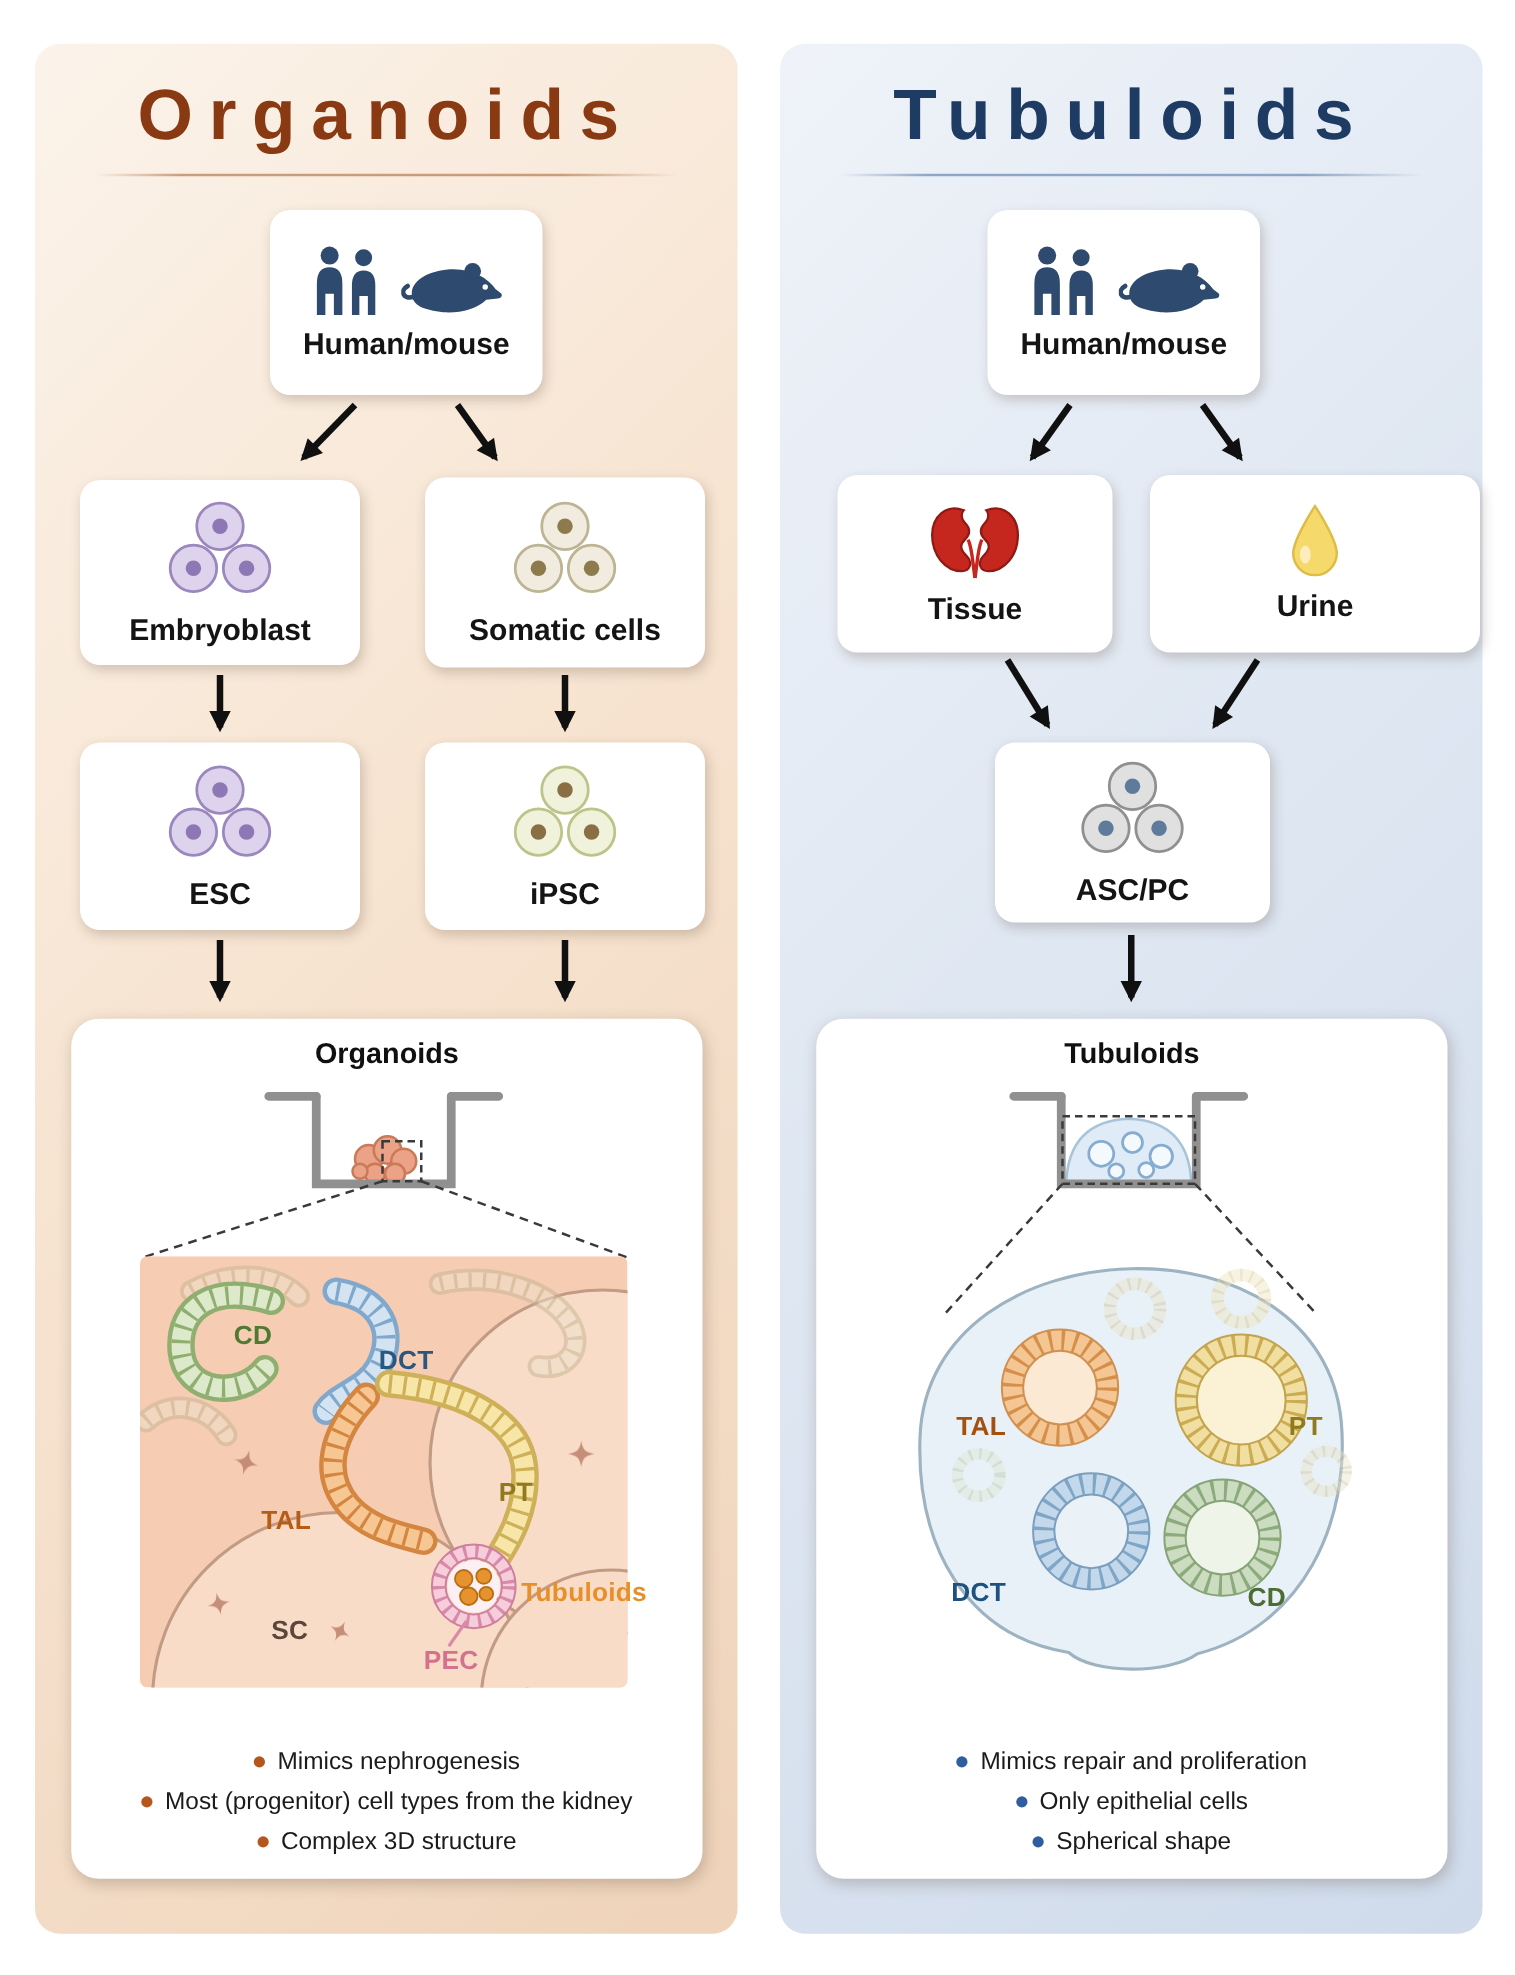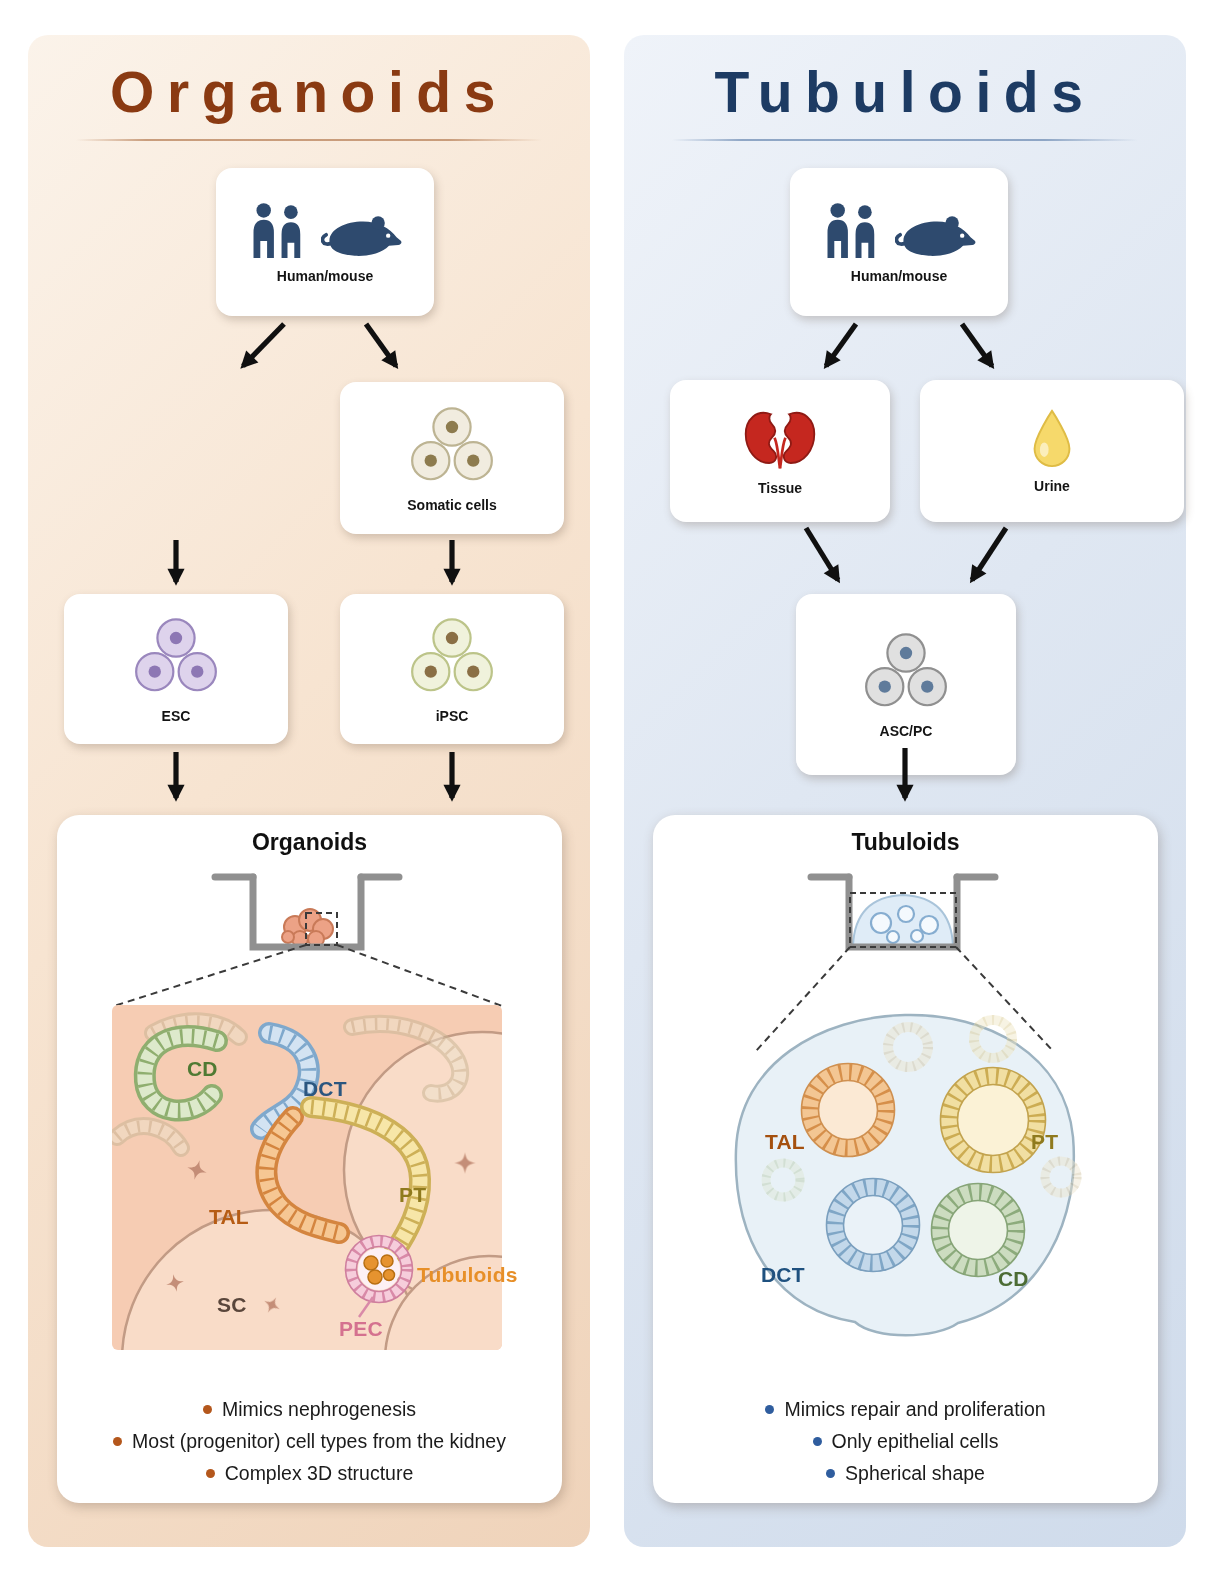--- a/index.html
+++ b/index.html
@@ -11,21 +11,21 @@
   .panel-title{position:absolute;top:26px;left:0;width:100%;text-align:center;
                font-size:57px;font-weight:700;letter-spacing:.22em;line-height:1.1;}
   .panel-title.org{color:#8a3a12;}
   .panel-title.tub{color:#1d3b63;}
   .title-rule{position:absolute;top:104px;left:48px;right:48px;height:2px;}
   .rule-org{background:linear-gradient(90deg,rgba(185,130,90,0),rgba(185,130,90,.75) 15%,rgba(185,130,90,.75) 80%,rgba(185,130,90,0));}
   .rule-tub{background:linear-gradient(90deg,rgba(120,148,185,0),rgba(120,148,185,.8) 15%,rgba(120,148,185,.8) 80%,rgba(120,148,185,0));}
   .node{position:absolute;background:#ffffff;border-radius:16px;
         box-shadow:2px 4px 9px rgba(90,70,55,.25);
         display:flex;flex-direction:column;align-items:center;justify-content:center;gap:8px;}
-  .node-label{font-size:14px;font-weight:700;color:#141414;}
+  .node-label{font-size:24px;font-weight:700;color:#141414;}
   .icon-row{display:flex;align-items:flex-end;gap:8px;}
   .result-box{position:absolute;left:29px;top:780px;width:505px;height:688px;background:#ffffff;
               border-radius:22px;box-shadow:2px 4px 12px rgba(90,70,55,.28);}
   .result-title{position:absolute;top:14px;left:0;width:100%;text-align:center;
                 font-size:23px;font-weight:700;color:#101010;}
   .illus{position:absolute;left:0;top:50px;}
   .lbl{position:absolute;font-weight:700;font-size:21px;letter-spacing:.2px;}
   .bullets{position:absolute;left:10px;right:10px;top:583px;display:flex;flex-direction:column;
            gap:9px;align-items:center;}
   .bullet-row{display:flex;align-items:center;gap:10px;font-size:19.5px;color:#1b1b1b;}
@@ -56,20 +56,35 @@
         <svg width="84" height="47" viewBox="0 0 100 56">
           <path d="M12,36 C2,40 -2,30 6,26" stroke="#2e4a6e" stroke-width="4.5" fill="none" stroke-linecap="round"></path>
           <path d="M10,33 C10,19 30,10 50,10 C68,10 82,18 90,29 L95,33 C97,35 95,38 92,38 L81,39 C72,48 56,52 40,51 C22,49 10,45 10,33 Z" fill="#2e4a6e"></path>
           <circle cx="68" cy="12" r="8" fill="#2e4a6e"></circle>
           <circle cx="80" cy="27" r="2.6" fill="#ffffff"></circle>
         </svg>
       </div>
       <div class="node-label">Human/mouse</div>
     </div>
 
+    <div class="node" style="left:36px;top:349px;width:224px;height:148px">
+      <svg width="98" height="85" viewBox="0 0 110 96">
+        <g fill="#ded3ec" stroke="#9a87bd" stroke-width="2.5">
+          <circle cx="55" cy="26" r="21"></circle>
+            <circle cx="31" cy="64" r="21"></circle>
+            <circle cx="79" cy="64" r="21"></circle>
+        </g>
+        <g fill="#8d77b4">
+          <circle cx="55" cy="26" r="7"></circle>
+            <circle cx="31" cy="64" r="7"></circle>
+            <circle cx="79" cy="64" r="7"></circle>
+        </g>
+      </svg>
+      <div class="node-label">Embryoblast</div>
+    </div>
 
     <div class="node" style="left:312px;top:347px;width:224px;height:152px">
       <svg width="98" height="85" viewBox="0 0 110 96">
         <g fill="#f1ecdf" stroke="#bdb493" stroke-width="2.5">
           <circle cx="55" cy="26" r="21"></circle>
             <circle cx="31" cy="64" r="21"></circle>
             <circle cx="79" cy="64" r="21"></circle>
         </g>
         <g fill="#8d7b4e">
           <circle cx="55" cy="26" r="7"></circle>
@@ -273,21 +288,21 @@
     </div>
 
     <div class="node" style="left:296px;top:345px;width:264px;height:142px">
       <svg width="50" height="62" viewBox="0 0 50 64">
         <path d="M25,3 C25,3 7,30 7,42 a18,18 0 0 0 36,0 C43,30 25,3 25,3 Z" fill="#f6d96b" stroke="#dfbc45" stroke-width="2"></path>
         <ellipse cx="17" cy="43" rx="4.5" ry="7.5" fill="rgba(255,255,255,0.55)"></ellipse>
       </svg>
       <div class="node-label">Urine</div>
     </div>
 
-    <div class="node" style="left:172px;top:559px;width:220px;height:181px">
+    <div class="node" style="left:172px;top:559px;width:220px;height:144px">
       <svg width="98" height="85" viewBox="0 0 110 96">
         <g fill="#e0e0e0" stroke="#909090" stroke-width="2.5">
           <circle cx="55" cy="26" r="21"></circle>
             <circle cx="31" cy="64" r="21"></circle>
             <circle cx="79" cy="64" r="21"></circle>
         </g>
         <g fill="#5f7b9b">
           <circle cx="55" cy="26" r="7"></circle>
             <circle cx="31" cy="64" r="7"></circle>
             <circle cx="79" cy="64" r="7"></circle>

